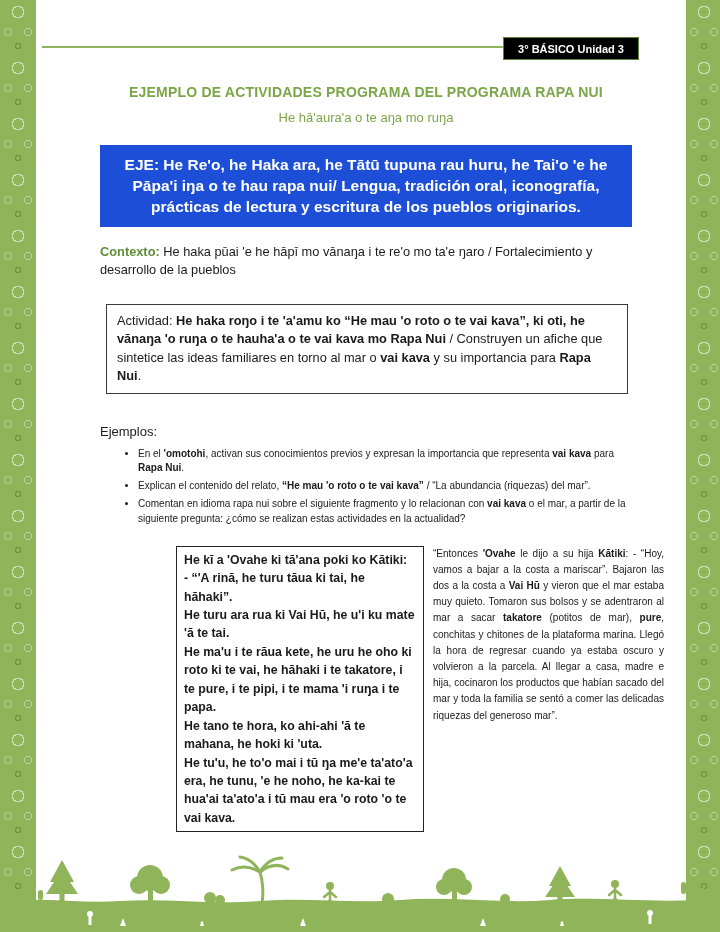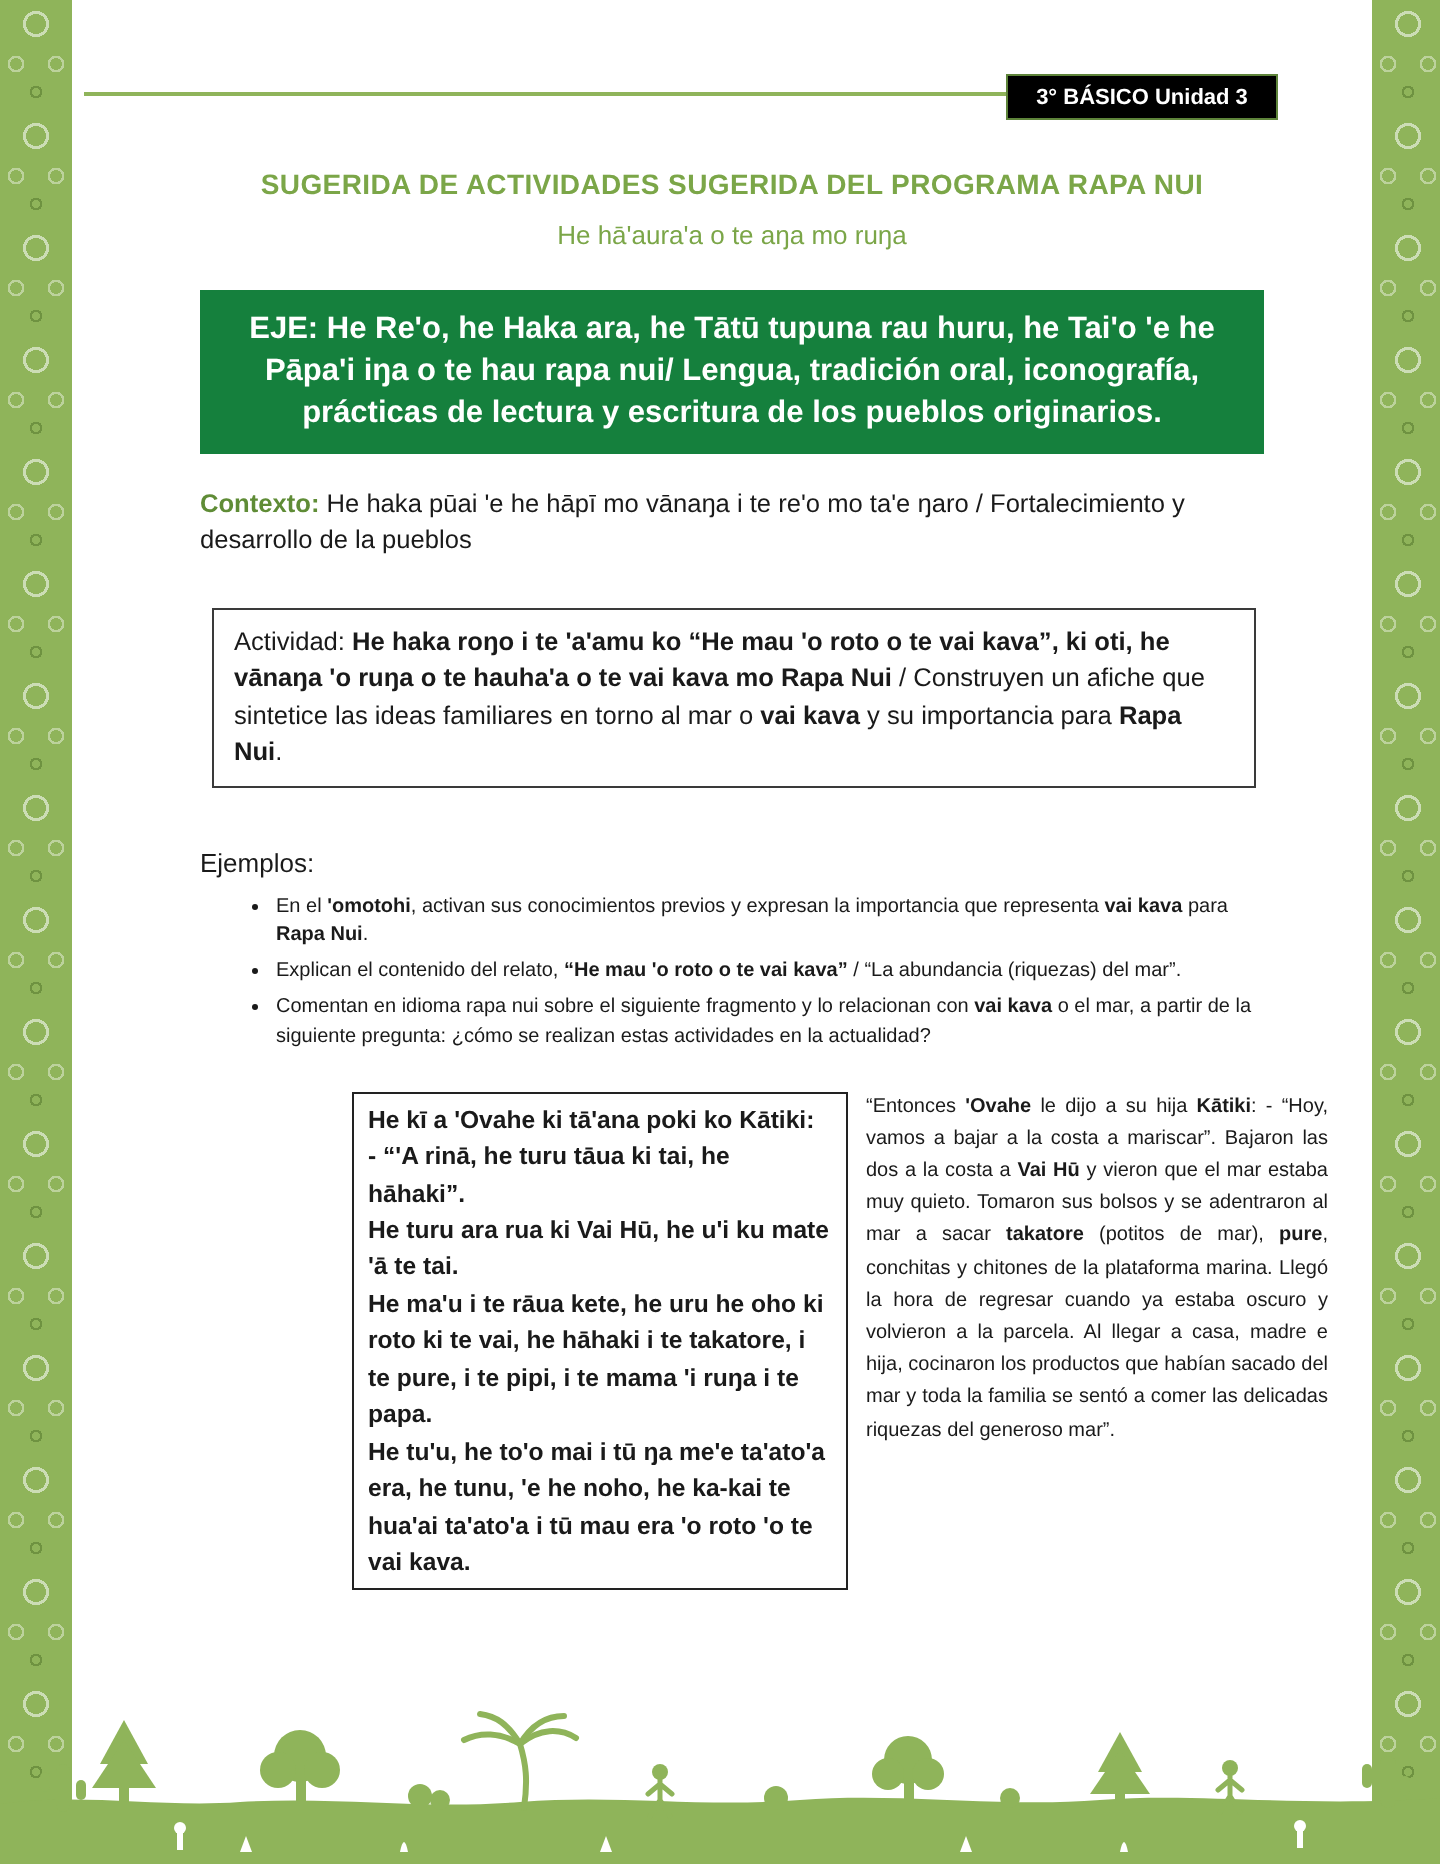--- a/index.html
+++ b/index.html
@@ -37,21 +37,21 @@
 
   .page-title{
     margin:14px 0 10px;text-align:center;
     color:#7BA648;font-size:14px;font-weight:bold;letter-spacing:.2px;
   }
   .page-subtitle{
     margin:0 0 20px;text-align:center;color:#7BA648;font-size:13px;font-weight:normal;
   }
 
   .eje-box{
-    background:#15803d;color:#ffffff;font-weight:bold;
+    background:#1d4ed8;color:#ffffff;font-weight:bold;
     font-size:15.5px;line-height:1.34;text-align:center;
     padding:10px 14px;margin:0 0 16px;
   }
 
   .contexto{font-size:12.8px;line-height:1.42;margin:0 0 24px;}
   .ctx-label{font-weight:bold;color:#5F8C36;}
 
   .actividad-box{
     border:1px solid #3a3a3a;
     padding:7px 10px;margin:0 4px 30px 6px;
@@ -81,21 +81,21 @@
 <div class="ornament left"></div>
 <div class="ornament right"></div>
 
 <div class="topline"></div>
 <div class="badge">
   <span>3° BÁSICO Unidad 3</span>
 </div>
 
 <div class="content">
 
-  <h1 class="page-title">SUGERIDA DE ACTIVIDADES SUGERIDA DEL PROGRAMA RAPA NUI</h1>
+  <h1 class="page-title">EJEMPLO DE ACTIVIDADES PROGRAMA DEL PROGRAMA RAPA NUI</h1>
   <p class="page-subtitle">He hā'aura'a o te aŋa mo ruŋa</p>
 
   <div class="eje-box">
     <span>EJE: He Re'o, he Haka ara, he Tātū tupuna rau huru, he Tai'o 'e he Pāpa'i iŋa o te hau rapa nui/ Lengua, tradición oral, iconografía, prácticas de lectura y escritura de los pueblos originarios.</span>
   </div>
 
   <p class="contexto"><span class="ctx-label">Contexto:</span><span><span> He haka pūai 'e he hāpī mo vānaŋa i te re'o mo ta'e ŋaro / Fortalecimiento y desarrollo de la pueblos</span></span></p>
 
   <div class="actividad-box">
     <span><span>Actividad: </span><span class="b">He haka roŋo i te 'a'amu ko “He mau 'o roto o te vai kava”, ki oti, he vānaŋa 'o ruŋa o te hauha'a o te vai kava mo Rapa Nui</span><span> / Construyen un afiche que sintetice las ideas familiares en torno al mar o </span><span class="b">vai kava</span><span> y su importancia para </span><span class="b">Rapa Nui</span><span>.</span></span>
@@ -108,20 +108,21 @@
     <li><span>Explican el contenido del relato, </span><span class="b">“He mau 'o roto o te vai kava”</span><span> / “La abundancia (riquezas) del mar”.</span></li>
     <li><span>Comentan en idioma rapa nui sobre el siguiente fragmento y lo relacionan con </span><span class="b">vai kava</span><span> o el mar, a partir de la siguiente pregunta: ¿cómo se realizan estas actividades en la actualidad?</span></li>
   </ul>
 
   <div class="story">
     <div class="story-left">
       <p>He kī a 'Ovahe ki tā'ana poki ko Kātiki:</p>
       <p>- “'A rinā, he turu tāua ki tai, he hāhaki”.</p>
       <p>He turu ara rua ki Vai Hū, he u'i ku mate 'ā te tai.</p>
       <p>He ma'u i te rāua kete, he uru he oho ki roto ki te vai, he hāhaki i te takatore, i te pure, i te pipi, i te mama 'i ruŋa i te papa.</p>
+      <p>He tano te hora, ko ahi-ahi 'ā te mahana, he hoki ki 'uta.</p>
       <p>He tu'u, he to'o mai i tū ŋa me'e ta'ato'a era, he tunu, 'e he noho, he ka-kai te hua'ai ta'ato'a i tū mau era 'o roto 'o te vai kava.</p>
     </div>
     <div class="story-right">
       <span><span>“Entonces </span><span class="b">'Ovahe</span><span> le dijo a su hija </span><span class="b">Kātiki</span><span>: - “Hoy, vamos a bajar a la costa a mariscar”. Bajaron las dos a la costa a </span><span class="b">Vai Hū</span><span> y vieron que el mar estaba muy quieto. Tomaron sus bolsos y se adentraron al mar a sacar </span><span class="b">takatore</span><span> (potitos de mar), </span><span class="b">pure</span><span>, conchitas y chitones de la plataforma marina. Llegó la hora de regresar cuando ya estaba oscuro y volvieron a la parcela. Al llegar a casa, madre e hija, cocinaron los productos que habían sacado del mar y toda la familia se sentó a comer las delicadas riquezas del generoso mar”.</span></span>
     </div>
   </div>
 
 </div>
 
 <svg class="footer" width="720" height="90" viewBox="0 0 720 90" xmlns="http://www.w3.org/2000/svg">

